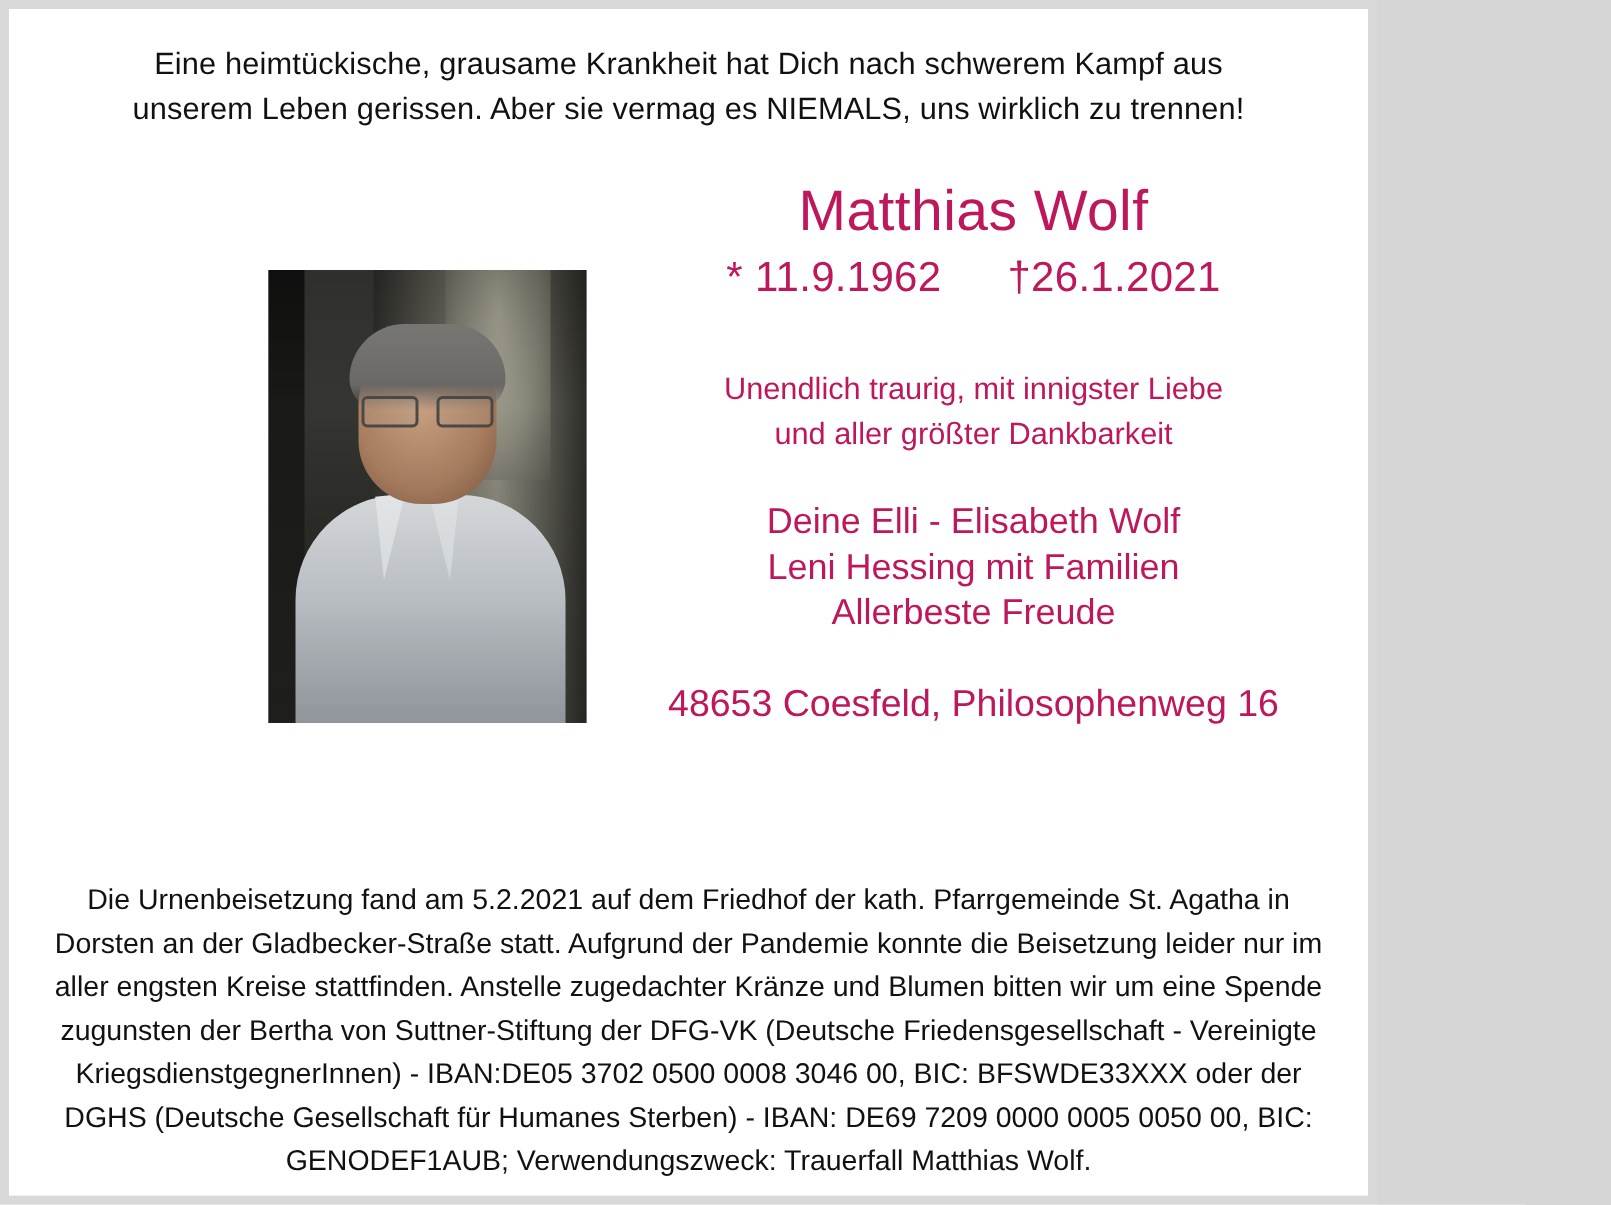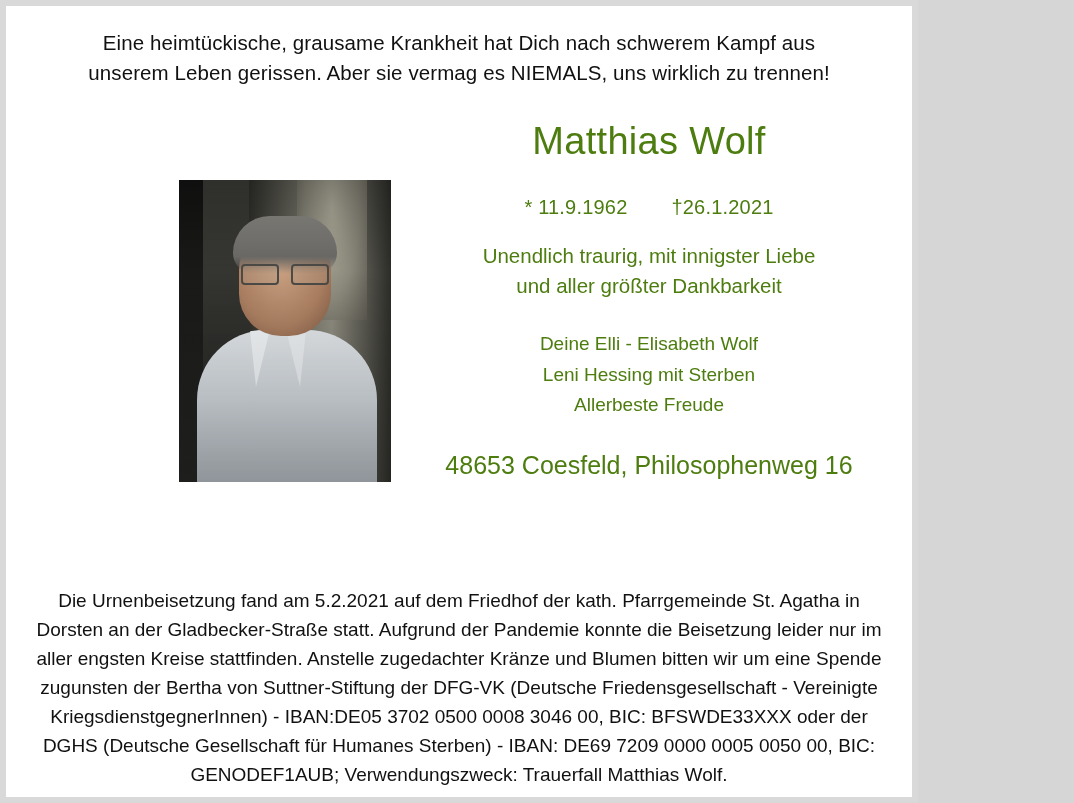--- a/index.html
+++ b/index.html
@@ -136,44 +136,44 @@
     left: 0; top: 0; right: 0; bottom: 0;
     background: linear-gradient(180deg, rgba(0,0,0,.25) 0%, rgba(0,0,0,0) 30%, rgba(0,0,0,.18) 100%);
   }
 
   .right-col {
     position: absolute;
     left: 410px;
     right: 30px;
     top: 0;
     text-align: center;
-    color: #4d7c0f;
+    color: #be185d;
   }
   .name {
     font-size: 38px;
     line-height: 46px;
     margin-top: 16px;
     letter-spacing: 0.3px;
   }
   .dates {
-    font-size: 20px;
-    margin-top: 32px;
+    font-size: 28px;
+    margin-top: 5px;
     letter-spacing: 0.2px;
   }
   .dates .gap {
     display: inline-block;
     width: 44px;
   }
   .tribute {
     font-size: 20.5px;
     line-height: 30px;
-    margin-top: 22px;
+    margin-top: 44px;
   }
   .family {
-    font-size: 19px;
+    font-size: 24px;
     line-height: 30.5px;
     margin-top: 28px;
   }
   .address {
     font-size: 25px;
     margin-top: 30px;
   }
   .notice {
     position: absolute;
     left: 30px;
@@ -229,21 +229,21 @@
         <div class="name">Matthias Wolf</div>
         <div class="dates">
           <span>* 11.9.1962</span><span class="gap"></span><span>†26.1.2021</span>
         </div>
         <div class="tribute">
           <div>Unendlich traurig, mit innigster Liebe</div>
           <div>und aller größter Dankbarkeit</div>
         </div>
         <div class="family">
           <div>Deine Elli - Elisabeth Wolf</div>
-          <div>Leni Hessing mit Sterben</div>
+          <div>Leni Hessing mit Familien</div>
           <div>Allerbeste Freude</div>
         </div>
         <div class="address">48653 Coesfeld, Philosophenweg 16</div>
       </div>
 
     </div>
 
     <div class="notice">Die Urnenbeisetzung fand am 5.2.2021 auf dem Friedhof der kath. Pfarrgemeinde St. Agatha in Dorsten an der Gladbecker-Straße statt. Aufgrund der Pandemie konnte die Beisetzung leider nur im aller engsten Kreise stattfinden. Anstelle zugedachter Kränze und Blumen bitten wir um eine Spende zugunsten der Bertha von Suttner-Stiftung der DFG-VK (Deutsche Friedensgesellschaft - Vereinigte KriegsdienstgegnerInnen) - IBAN:DE05 3702 0500 0008 3046 00, BIC: BFSWDE33XXX oder der DGHS (Deutsche Gesellschaft für Humanes Sterben) - IBAN: DE69 7209 0000 0005 0050 00, BIC: GENODEF1AUB; Verwendungszweck: Trauerfall Matthias Wolf.</div>
 
   </div>

